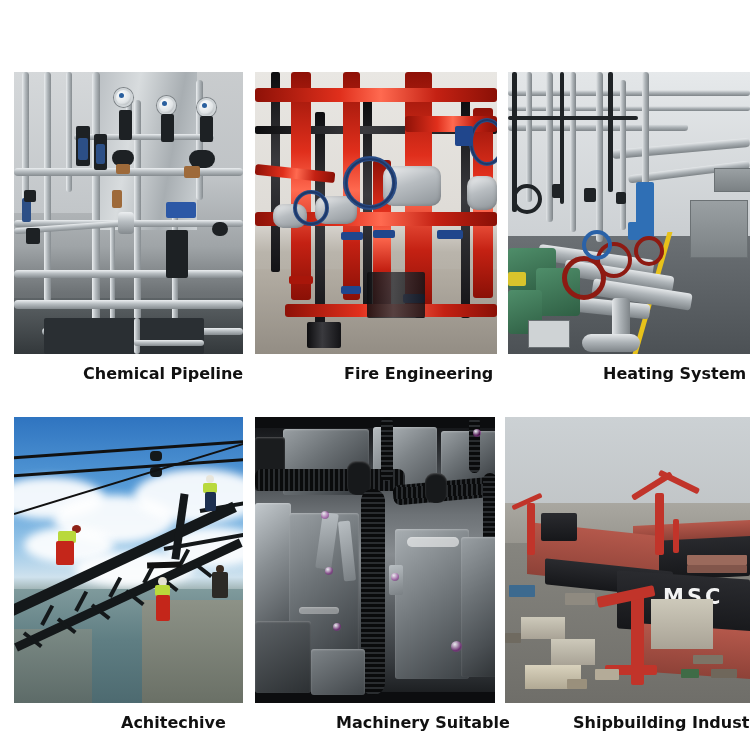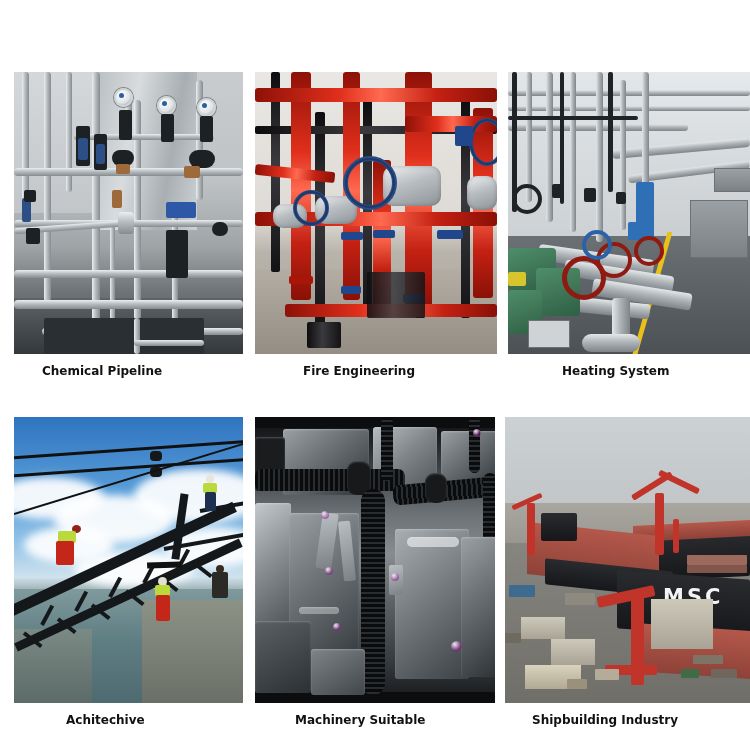--- a/index.html
+++ b/index.html
@@ -33,31 +33,32 @@
   .c3{left:508px;width:242px;}
   .row2 .c1{left:14px;width:229px;}
   .row2 .c2{left:255px;width:240px;}
   .row2 .c3{left:505px;width:248px;}
 
   .cell .pic{position:relative;width:100%;height:100%;overflow:hidden;}
 
   .label{
     position:absolute;
     font-family:"DejaVu Sans", sans-serif;
-    font-size:12px;
+    font-size:16px;
     font-weight:600;
     color:#111;
     white-space:nowrap;
+    margin-left:41px;
   }
   .lbl-r1{top:364px;}
   .lbl-r2{top:713px;}
   .lb1{left:42px;}
   .lb2{left:303px;}
   .lb3{left:562px;}
-  .lb4{left:66px;}
+  .lb4{left:80px;}
   .lb5{left:295px;}
   .lb6{left:532px;}
 
   
   .scene{position:absolute;inset:0;}
 
   
   .chem{background:linear-gradient(180deg,#c9ccce 0%,#bfc3c6 38%,#9fa4a7 62%,#6e7376 78%,#4a4f52 100%);}
   .chem .wall{position:absolute;left:36%;top:0;width:44%;height:56%;
     background:linear-gradient(100deg,#b9bec2,#d8dcde 35%,#a8aeb2 70%,#cdd2d5);}

